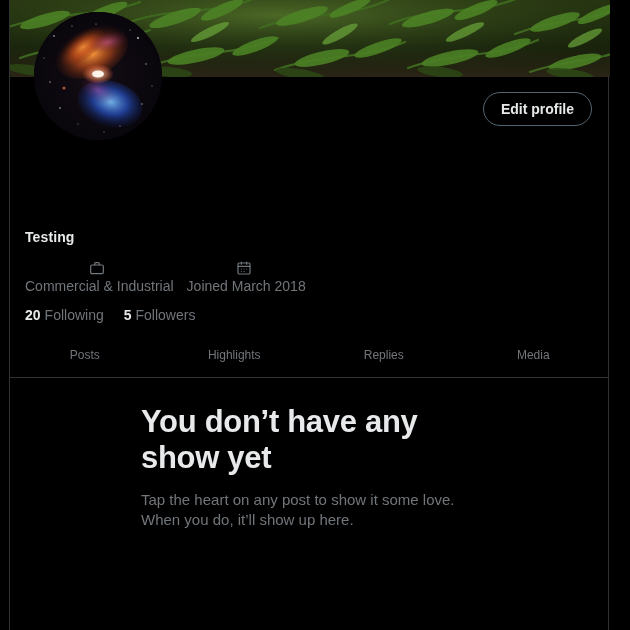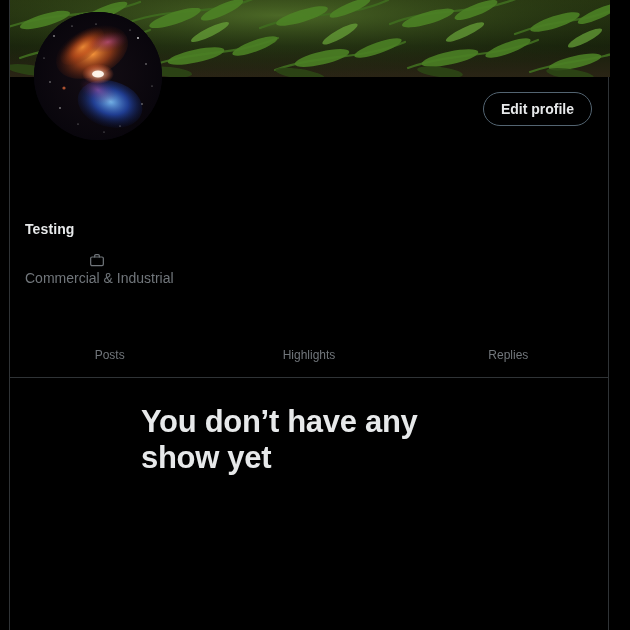--- a/index.html
+++ b/index.html
@@ -78,21 +78,21 @@
     font-family: "Liberation Sans", "DejaVu Sans", sans-serif;
     line-height: 32px;
     cursor: pointer;
     white-space: nowrap;
   }
 
   
   .info {
     position: absolute;
     left: 15px;
-    top: 220px;
+    top: 228px;
     right: 15px;
   }
   .display-name {
     color: #e7e9ea;
     font-size: 14px;
     font-weight: 700;
     line-height: 18px;
     margin: 0;
     letter-spacing: 0.1px;
   }
@@ -363,37 +363,70 @@
           <span class="ic">
             <svg width="16" height="16" viewBox="0 0 24 24" fill="none" stroke="#71767b" stroke-width="1.8" stroke-linecap="round" stroke-linejoin="round">
               <rect x="2.5" y="7.5" width="19" height="13" rx="2"></rect>
               <path d="M8.5 7.5V5.8a1.8 1.8 0 0 1 1.8-1.8h3.4a1.8 1.8 0 0 1 1.8 1.8v1.7"></path>
             </svg>
           </span>
           <span>Commercial &amp; Industrial</span>
         </span>
 
 
-      </div>
-
+        <span class="meta-item">
+          <span class="ic">
+            <svg width="16" height="16" viewBox="0 0 24 24" fill="none" stroke="#71767b" stroke-width="1.8" stroke-linecap="round" stroke-linejoin="round">
+              <rect x="3" y="4.5" width="18" height="16.5" rx="2"></rect>
+              <path d="M3 9.5h18"></path>
+              <path d="M8 3v3.2M16 3v3.2"></path>
+              <circle cx="8" cy="13.5" r="0.9" fill="#71767b" stroke="none"></circle>
+              <circle cx="12" cy="13.5" r="0.9" fill="#71767b" stroke="none"></circle>
+              <circle cx="16" cy="13.5" r="0.9" fill="#71767b" stroke="none"></circle>
+              <circle cx="8" cy="17.3" r="0.9" fill="#71767b" stroke="none"></circle>
+              <circle cx="12" cy="17.3" r="0.9" fill="#71767b" stroke="none"></circle>
+            </svg>
+          </span>
+          <span>Joined March 2018</span>
+        </span>
+      </div>
+
+      <div class="counts-row">
+        <span class="count-link">
+          <span class="count-num">20</span>
+          <span class="count-label">Following</span>
+        </span>
+        <span class="count-link">
+          <span class="count-num">5</span>
+          <span class="count-label">Followers</span>
+        </span>
+      </div>
     </div>
 
     <div class="tabs">
       <div class="tab">
         <span>Posts</span>
 
       </div>
       <div class="tab">
         <span>Highlights</span>
 
       </div>
       <div class="tab">
         <span>Replies</span>
 
       </div>
+      <div class="tab">
+        <span>Media</span>
+
+      </div>
     </div>
 
     <div class="empty">
       <h2 class="empty-title">You don’t have any show yet</h2>
+      <p class="empty-sub">
+        <span>Tap the heart on any post to show it some love.</span><br>
+        <span>When you do, it’ll show up here.</span>
+      </p>
     </div>
 
   </div>
 </div>
 
 </body></html>

